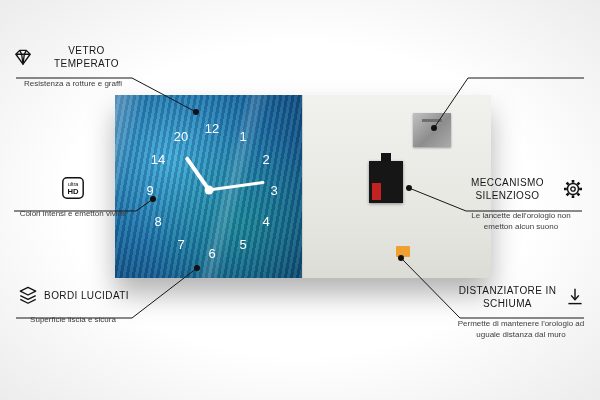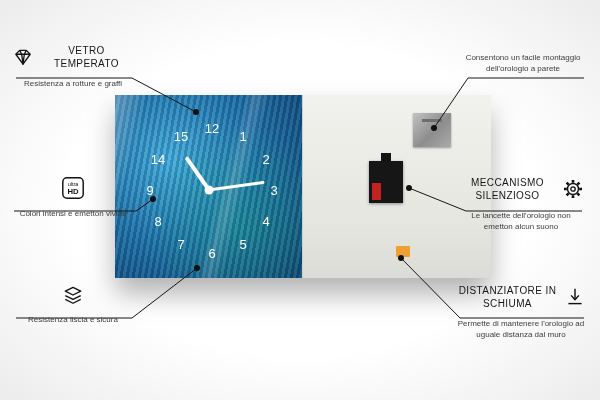--- a/index.html
+++ b/index.html
@@ -60,21 +60,21 @@
       <span class="num" style="left:128px;top:41px">1</span>
       <span class="num" style="left:151px;top:64px">2</span>
       <span class="num" style="left:159px;top:95px">3</span>
       <span class="num" style="left:151px;top:126px">4</span>
       <span class="num" style="left:128px;top:149px">5</span>
       <span class="num" style="left:97px;top:158px">6</span>
       <span class="num" style="left:66px;top:149px">7</span>
       <span class="num" style="left:43px;top:126px">8</span>
       <span class="num" style="left:35px;top:95px">9</span>
       <span class="num" style="left:43px;top:64px">14</span>
-      <span class="num" style="left:66px;top:41px">15</span>
+      <span class="num" style="left:66px;top:41px">20</span>
       <span class="num" style="left:97px;top:33px">12</span>
       <div class="hand hour"></div>
       <div class="hand minute"></div>
       <div class="cap"></div>
     </div>
     <div class="back-panel">
       <div class="hanger-plate">
         <div class="hanger-slot"></div>
       </div>
       <div class="mech-hook"></div>
@@ -132,26 +132,26 @@
 
   <div class="callout c-l3">
     <div class="head">
       <span class="icon">
         <svg width="22" height="22" viewBox="0 0 20 20" stroke="#111" fill="none" stroke-width="1.2" stroke-linejoin="round">
           <path d="M3 6.5 L10 3 L17 6.5 L10 10 Z"></path>
           <path d="M3 10.5 L10 14 L17 10.5"></path>
           <path d="M3 14 L10 17.5 L17 14"></path>
         </svg>
       </span>
+      <span class="title">BORDI LUCIDATI</span>
     </div>
-    <div class="sub">Resistenza liscia e sicura</div>
+    <div class="sub">Superficie liscia e sicura</div>
   </div>
 
   <div class="callout c-r1">
-    <div class="sub">Consentono un facile montaggio dell'orologio a parete</div>
   </div>
 
   <div class="callout c-r3">
     <div class="head">
       <span class="title">DISTANZIATORE IN SCHIUMA</span>
       <span class="icon">
         <svg width="22" height="22" viewBox="0 0 20 20" stroke="#111" fill="none" stroke-width="1.3" stroke-linejoin="round">
           <path d="M10 2.5 V11.5"></path>
           <path d="M6.5 8.5 L10 12.5 L13.5 8.5"></path>
           <path d="M4 16 H16"></path>

